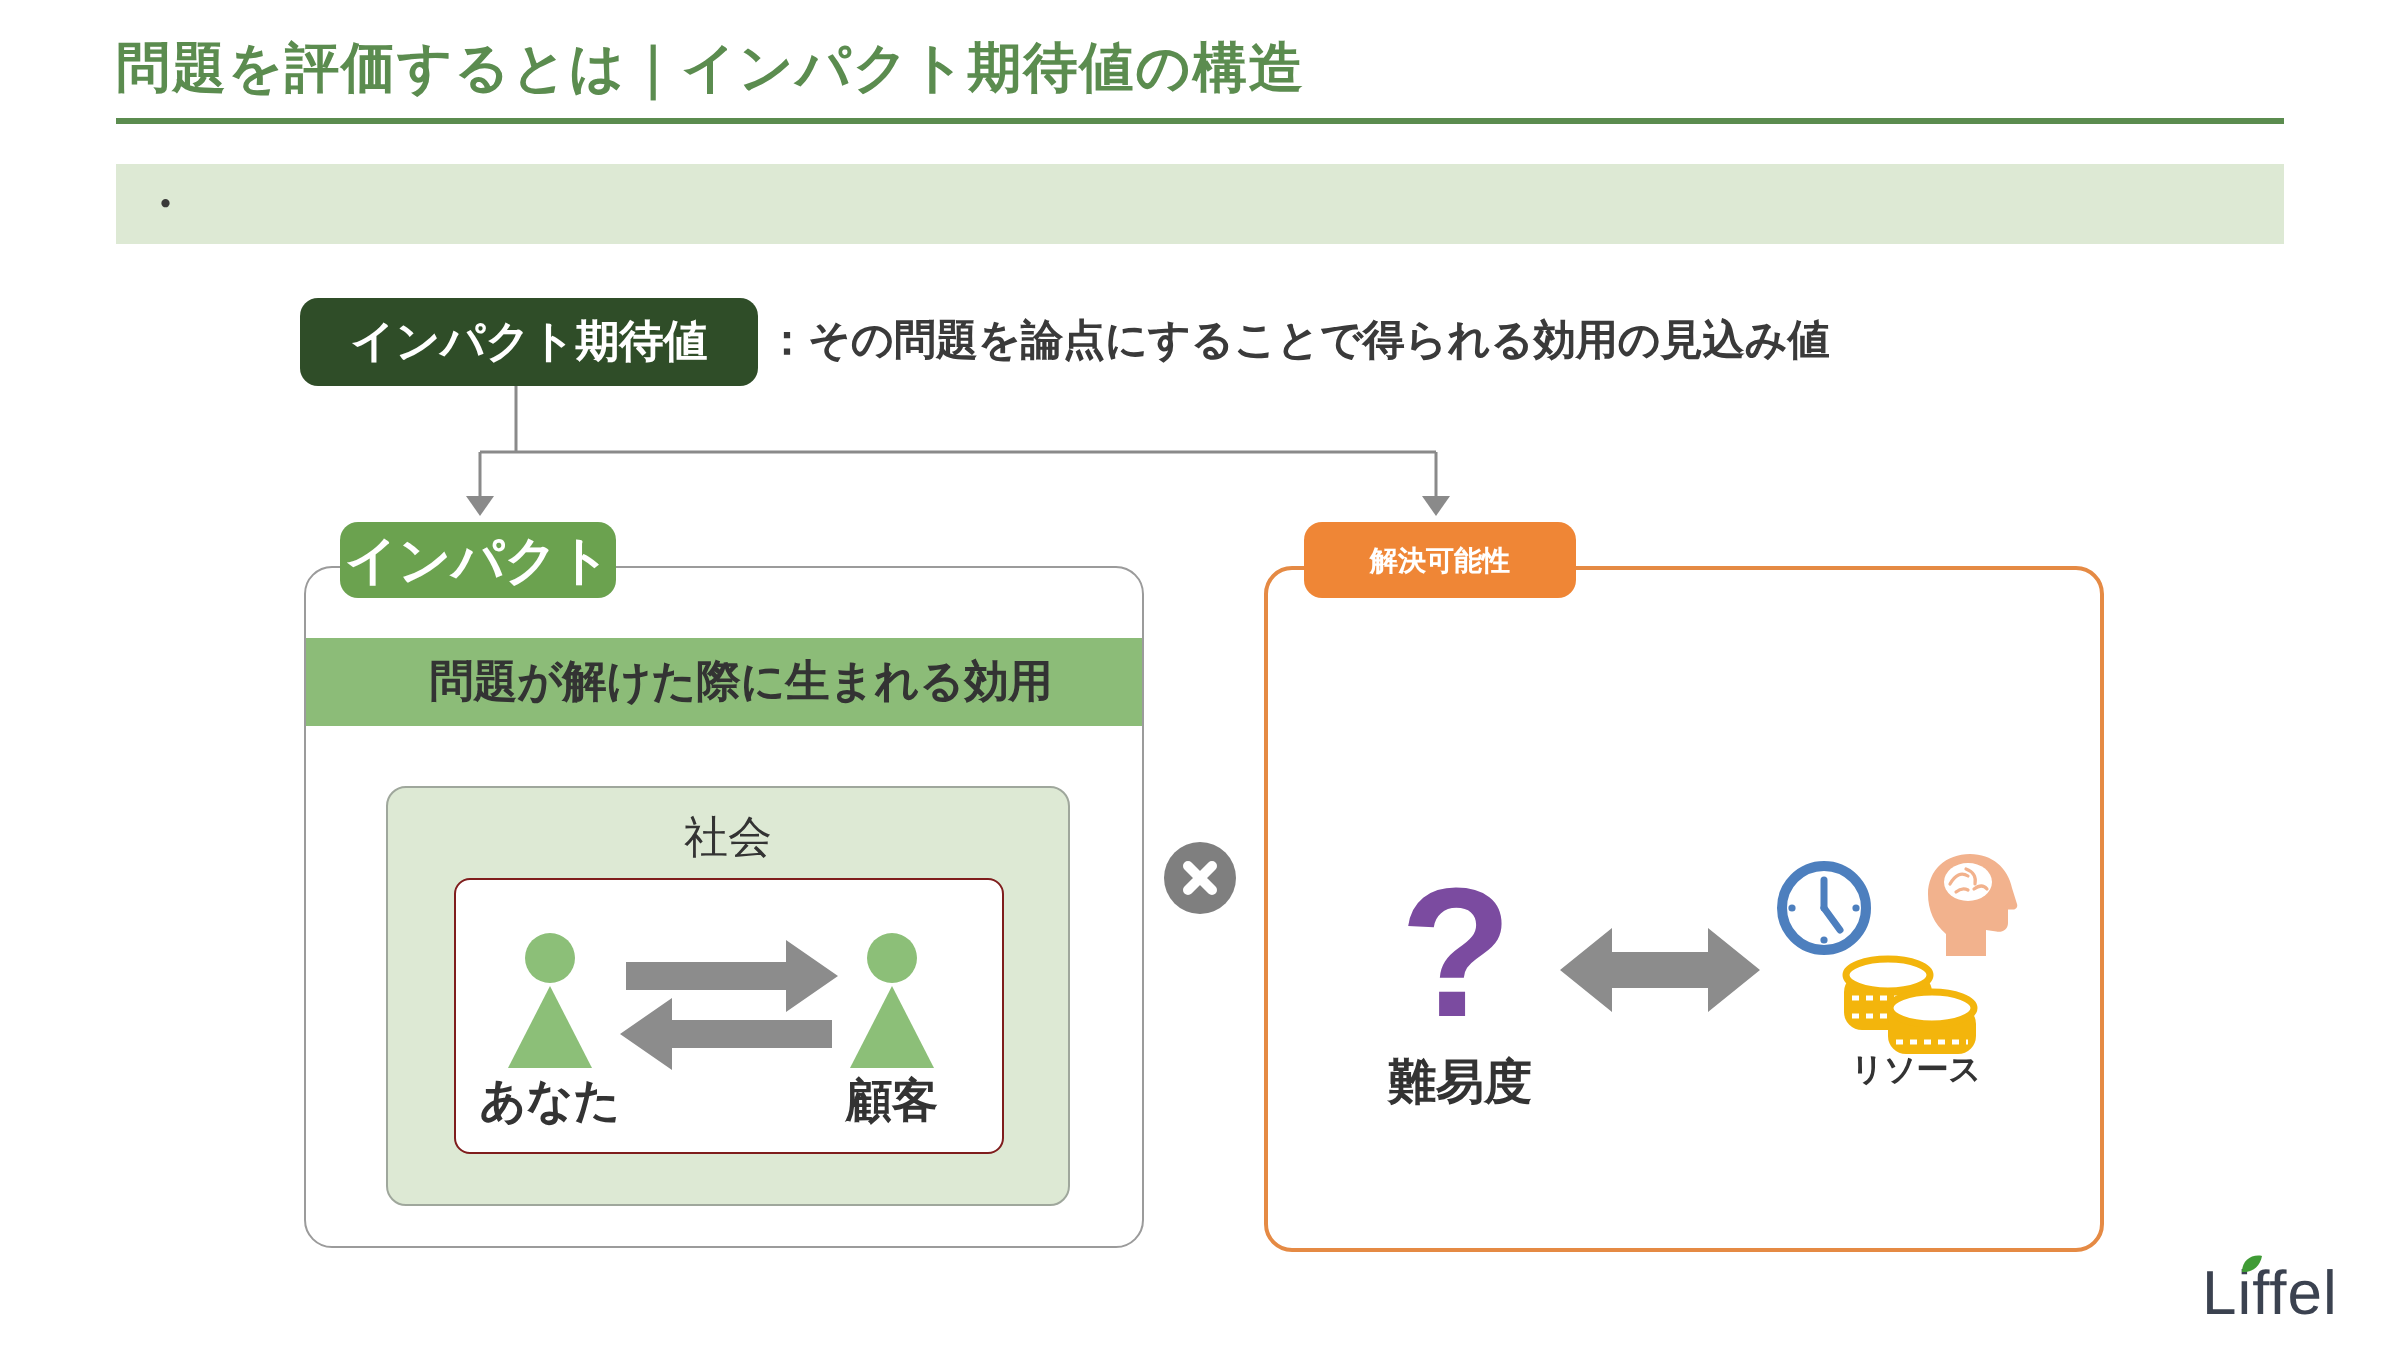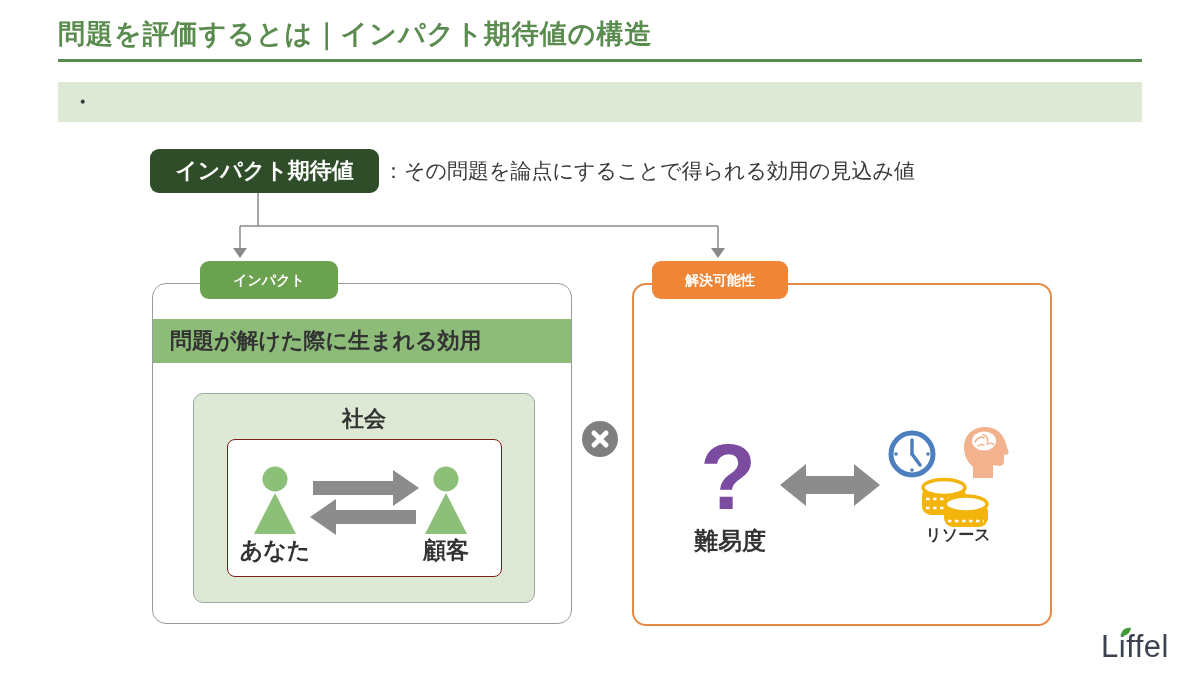--- a/index.html
+++ b/index.html
@@ -23,44 +23,44 @@
   }
   .summary-banner .bullet{margin:0 8px 0 14px;}
   
   .definition-term{
     position:absolute;left:150px;top:149px;width:229px;height:44px;
     background:var(--dark_green);border-radius:9px;color:#fff;
     font-size:22px;font-weight:bold;text-align:center;line-height:44px;z-index:3;
   }
   .definition-desc{
     position:absolute;left:383px;top:149px;height:44px;line-height:44px;
-    font-size:21px;font-weight:normal;color:var(--text_dark);
+    font-size:21px;font-weight:bold;color:var(--text_dark);
   }
   
   .connectors{position:absolute;left:0;top:0;z-index:1;}
   
   .panel{position:absolute;top:283px;height:339px;background:#fff;border-radius:14px;z-index:2;}
   .panel-impact{left:152px;width:418px;border:1.5px solid #9b9b9b;}
   .panel-solvability{left:632px;width:416px;border:2.5px solid var(--orange_border);}
   .chip{
     position:absolute;top:261px;height:38px;border-radius:9px;color:#fff;
     font-weight:bold;text-align:center;line-height:38px;z-index:4;
   }
-  .chip-impact{left:170px;width:138px;font-size:14px;background:var(--chip_green);margin-left:30px;}
+  .chip-impact{left:170px;width:138px;font-size:26px;background:var(--chip_green);}
   .chip-solvability{left:652px;width:136px;font-size:14px;background:var(--orange);}
   .band{
     position:absolute;left:0;right:0;top:35px;height:44px;background:var(--band_green);
-    font-size:22px;font-weight:bold;color:#333;line-height:44px;padding-left:17px;
+    font-size:22px;font-weight:bold;color:#333;text-align:center;line-height:44px;padding-left:17px;
   }
   
   .society-box{
     position:absolute;left:40px;top:109px;width:340px;height:208px;
     background:var(--light_green);border:1px solid #9fa79c;border-radius:10px;
   }
-  .society-label{margin-top:10px;text-align:center;font-size:22px;font-weight:bold;color:#333;}
+  .society-label{margin-top:10px;text-align:center;font-size:22px;font-weight:normal;color:#333;}
   .exchange-box{
     position:absolute;left:33px;top:45px;width:273px;height:136px;
     background:#fff;border:1px solid #7f1d1d;border-radius:8px;
   }
   .person-label{
     position:absolute;top:95px;width:94px;text-align:center;
     font-size:23px;font-weight:bold;color:#333;
   }
   .person-label.left{left:0;}
   .person-label.right{left:171px;}

